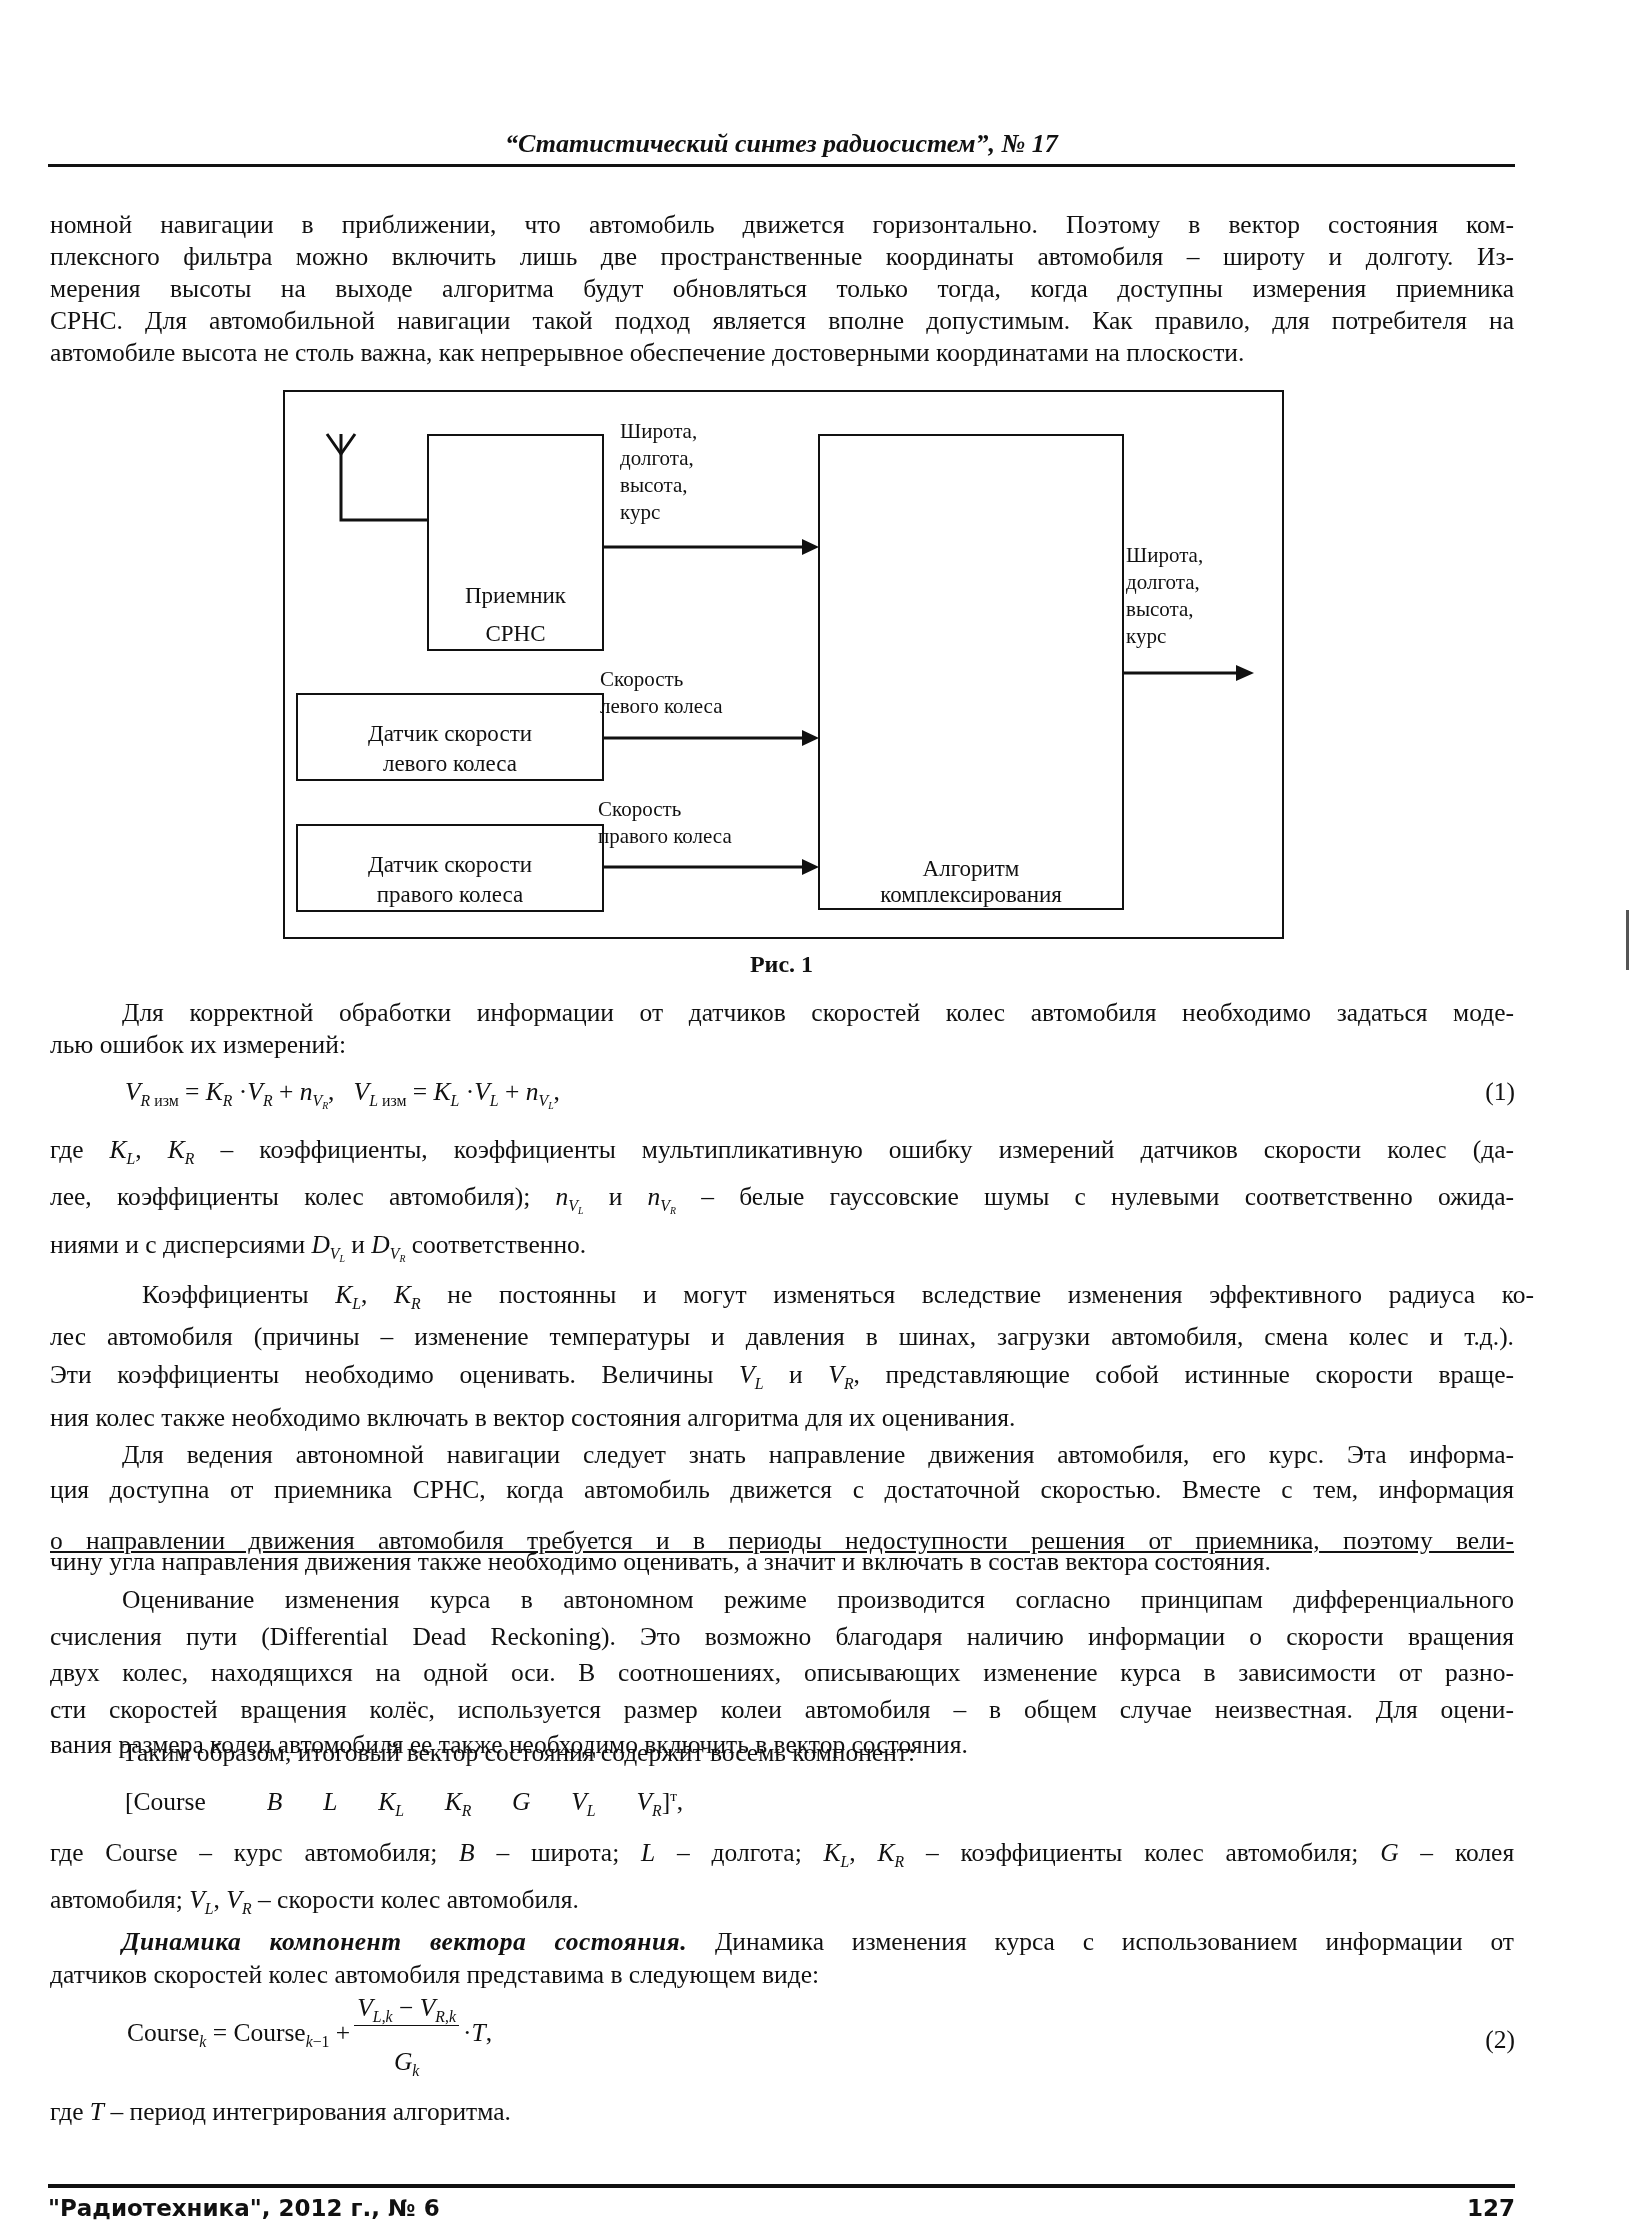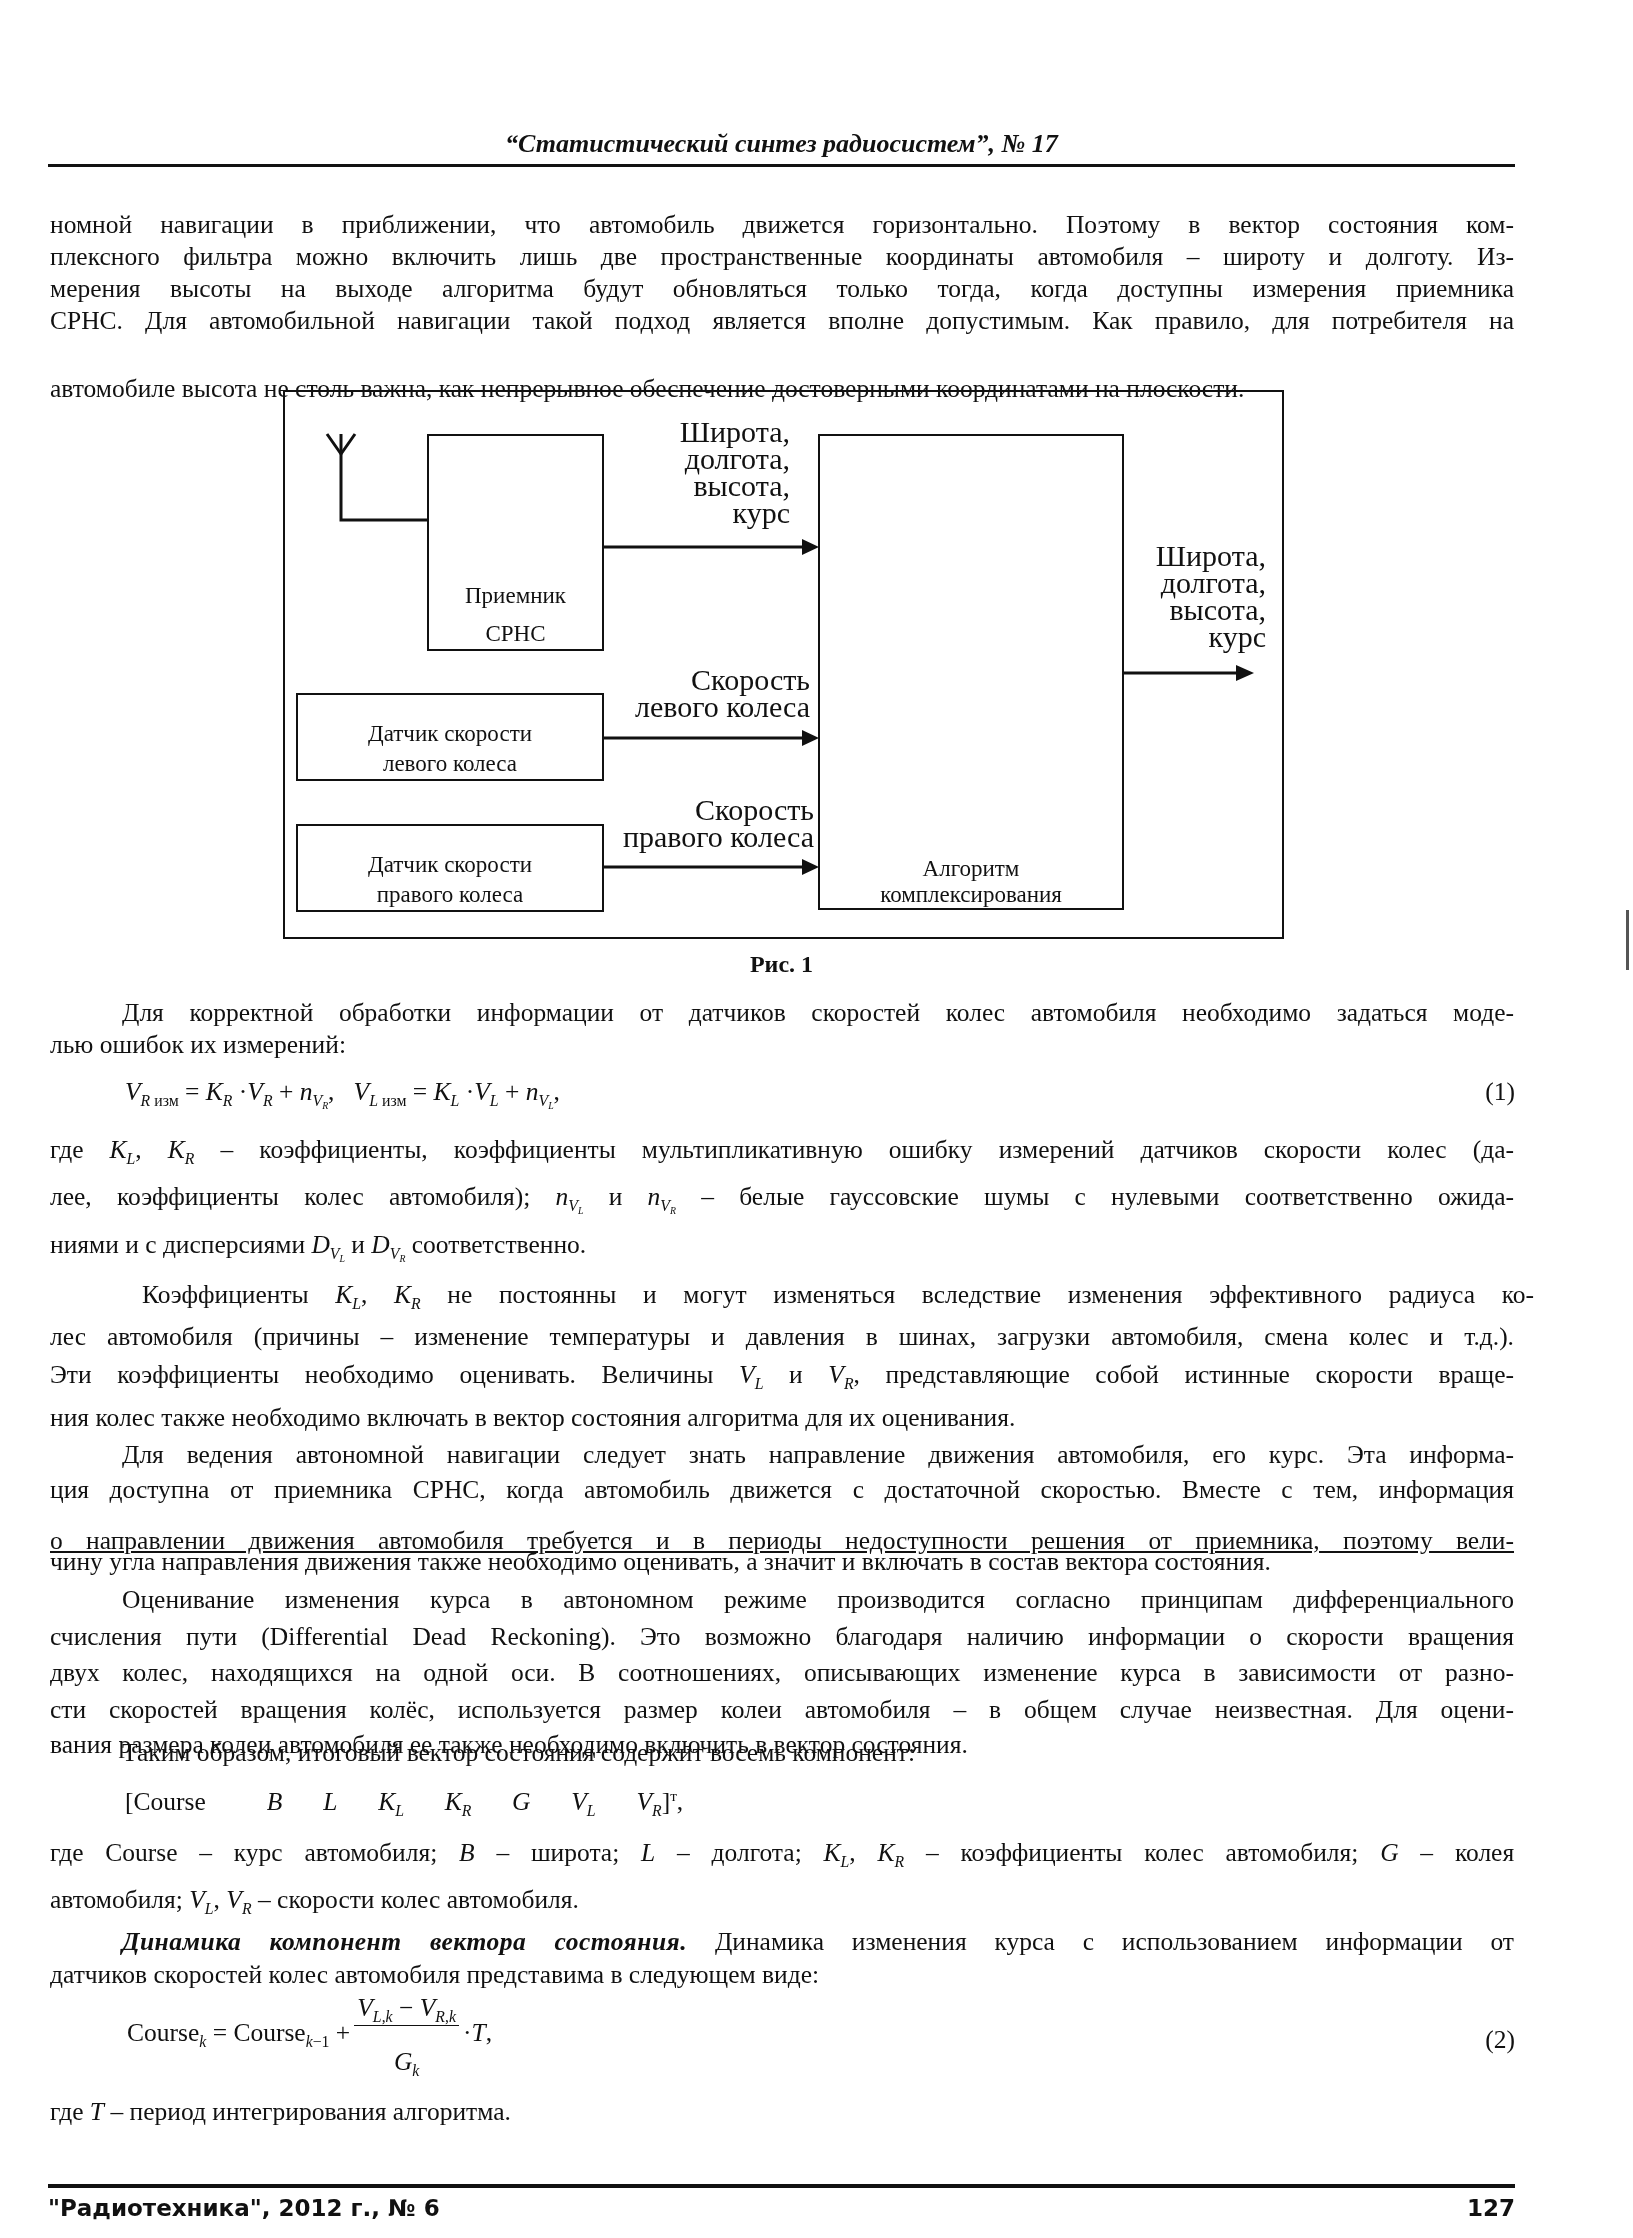--- a/index.html
+++ b/index.html
@@ -15,37 +15,37 @@
   sup { font-size: 0.6em; vertical-align: 0.6em; line-height: 0; }
   .eqnum { position: absolute; right: 118px; font-size: 25.5px; line-height: 34px; }
   .formula { position: absolute; left: 125px; font-size: 25.5px; line-height: 34px; white-space: nowrap; }
   .frac { display: inline-block; vertical-align: middle; text-align: center; margin: 0 4px; }
   .frac .num { display: block; border-bottom: 1.5px solid #111; padding: 0 3px 2px; line-height: 30px; }
   .frac .den { display: block; line-height: 32px; padding-top: 2px; margin-top: 18px; }
   .bold-it { font-weight: bold; font-style: italic; letter-spacing: 0.5px; }
   
   .dg { position: absolute; border: 2px solid #111; box-sizing: border-box; }
   .blk { position: absolute; border: 2.5px solid #111; box-sizing: border-box; display: flex; align-items: flex-end; justify-content: center; text-align: center; font-size: 23px; line-height: 30px; }
-  .lbl { position: absolute; text-align: right; font-size: 30px; line-height: 27px; }
+  .lbl { position: absolute; text-align: left; font-size: 21px; line-height: 27px; }
   .caption { position: absolute; left: 48px; width: 1467px; top: 948px; text-align: center; font-weight: bold; font-size: 24px; line-height: 32px; }
   .footer { position: absolute; left: 48px; top: 2193px; font-family: "DejaVu Sans", sans-serif; font-weight: bold; font-size: 23px; line-height: 30px; }
   .pagenum { position: absolute; right: 118px; top: 2193px; font-family: "DejaVu Sans", sans-serif; font-weight: bold; font-size: 23px; line-height: 30px; }
   .artifact { position: absolute; left: 1626px; top: 910px; width: 3px; height: 60px; background: #555; }
 </style>
 </head>
 <body>
 
 <div class="hdr">“Статистический синтез радиосистем”, № 17</div>
 <div class="rule" style="top:164px;"></div>
 
 <div class="ln" style="top:208px;">номной навигации в приближении, что автомобиль движется горизонтально. Поэтому в вектор состояния ком-</div>
 <div class="ln" style="top:240px;">плексного фильтра можно включить лишь две пространственные координаты автомобиля – широту и долготу. Из-</div>
 <div class="ln" style="top:272px;">мерения высоты на выходе алгоритма будут обновляться только тогда, когда доступны измерения приемника</div>
 <div class="ln" style="top:304px;">СРНС. Для автомобильной навигации такой подход является вполне допустимым. Как правило, для потребителя на</div>
-<div class="ln last" style="top:336px;margin-top:36px;">автомобиле высота не столь важна, как непрерывное обеспечение достоверными координатами на плоскости.</div>
+<div class="ln last" style="top:336px;">автомобиле высота не столь важна, как непрерывное обеспечение достоверными координатами на плоскости.</div>
 
 <div>
   <div class="dg" style="left:283px; top:390px; width:1001px; height:549px;"></div>
 
   <svg style="position:absolute; left:0; top:0;" width="1633" height="1000">
     <g stroke="#111" stroke-width="3" fill="none">
       <path d="M327 434 L341 454 L355 434"></path>
       <path d="M341 434 L341 520 L427 520"></path>
       <line x1="604" y1="547" x2="806" y2="547"></line>
       <line x1="604" y1="738" x2="806" y2="738"></line>

